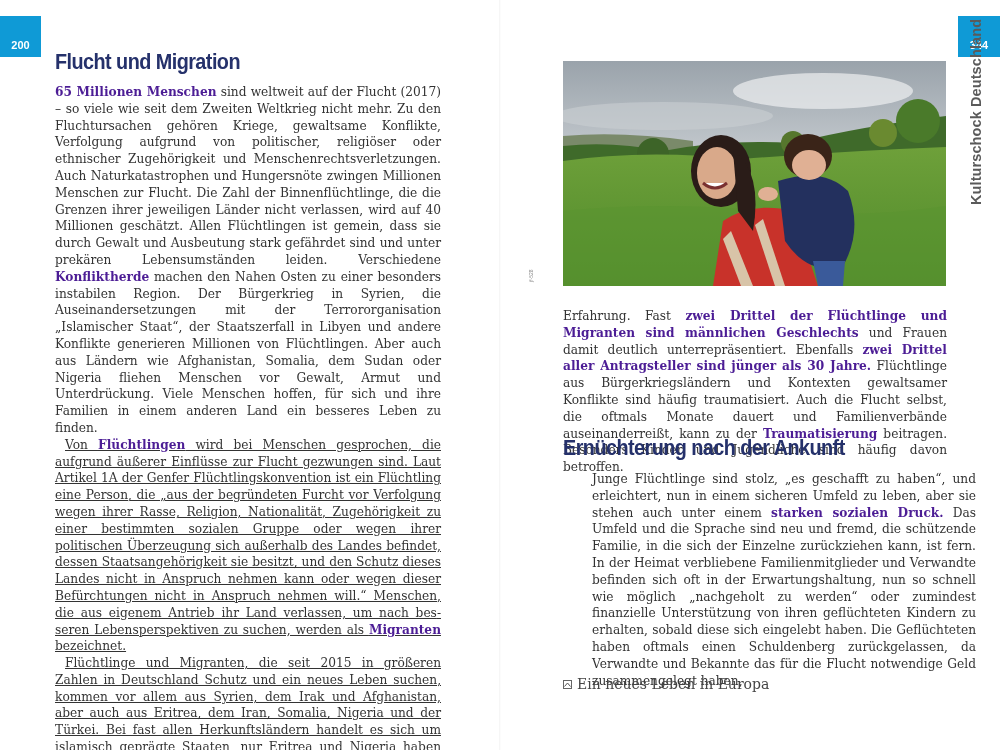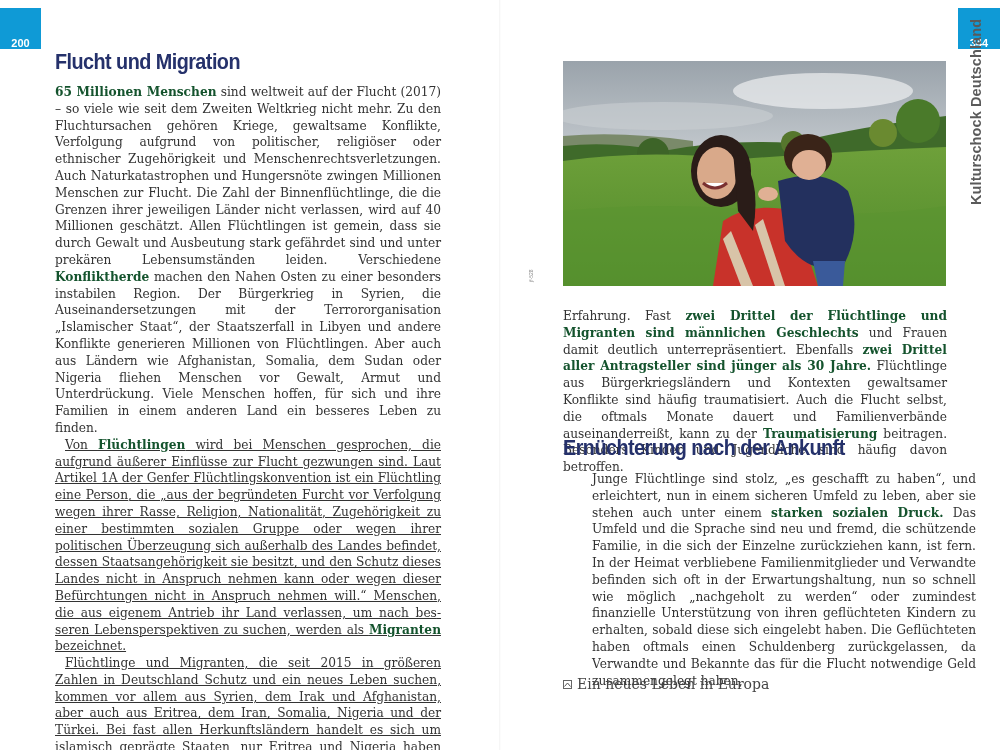--- a/index.html
+++ b/index.html
@@ -3,25 +3,25 @@
   <meta charset="utf-8">
   <style>
     html, body { margin: 0; padding: 0; }
     body {
       width: 1000px; height: 750px; position: relative; overflow: hidden;
       background: #ffffff;
       font-family: "DejaVu Serif", "Liberation Serif", serif;
       color: #2a2a2a;
     }
     .page-num {
-      position: absolute; top: 8px; width: 41px; height: 41px;
+      position: absolute; top: 16px; width: 41px; height: 41px;
       background: #0f9ad6; color: #ffffff;
       font-family: "Liberation Sans", sans-serif; font-weight: bold;
       font-size: 11px; display: flex; align-items: flex-end; justify-content: center;
-      box-sizing: border-box;
+      padding-bottom: 6px; box-sizing: border-box;
     }
     .page-num.left { left: 0; }
     .page-num.right { left: 958px; width: 42px; }
     .side-title {
       position: absolute; left: 968px; top: 205px;
       transform: rotate(-90deg); transform-origin: left top;
       font-family: "Liberation Sans", sans-serif; font-weight: bold;
       font-size: 14.5px; color: #5a5a5a; white-space: nowrap; letter-spacing: 0.1px;
     }
     h1 {
@@ -32,21 +32,21 @@
       white-space: nowrap;
     }
     #h-left { left: 55px; top: 49px; }
     #h-right { left: 563px; top: 435px; }
     .col {
       position: absolute; font-size: 12.2px; line-height: 16.8px;
       text-align: justify; hyphens: manual; color: #333;
     }
     .col p { margin: 0; }
     .col p.indent { text-indent: 10px; text-decoration: underline; }
-    .col b { color: #14532d; font-weight: bold; }
+    .col b { color: #4c1d95; font-weight: bold; }
     #col-left { left: 55px; top: 84px; width: 386px; }
     #col-right-a { left: 563px; top: 308px; width: 384px; }
     #col-right-b { left: 592px; top: 471px; width: 384px; }
     .photo {
       position: absolute; left: 563px; top: 61px; width: 383px; height: 225px;
       overflow: hidden; background: #cfd5da;
     }
     .photo svg { display: block; }
     .photo-credit {
       position: absolute; left: 528px; top: 282px;

